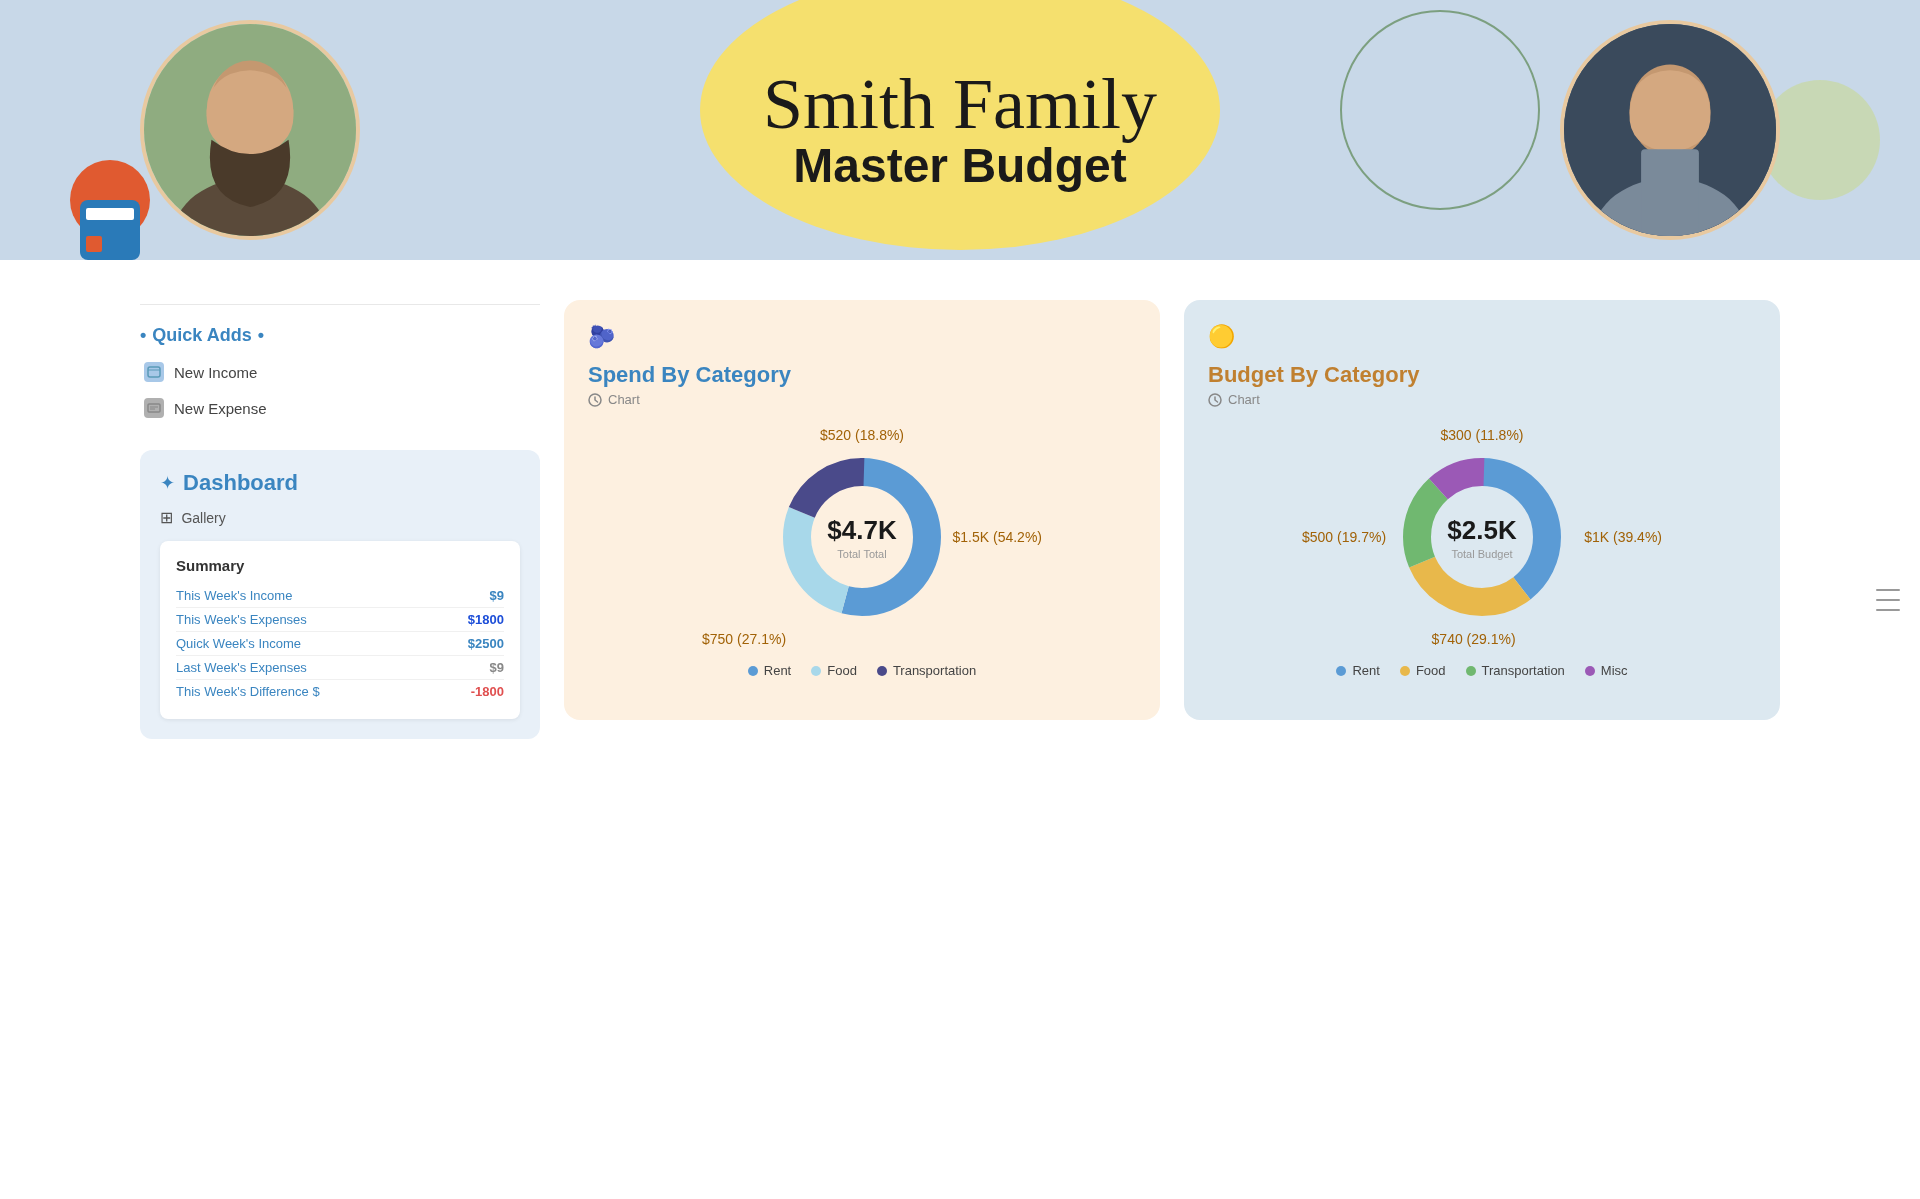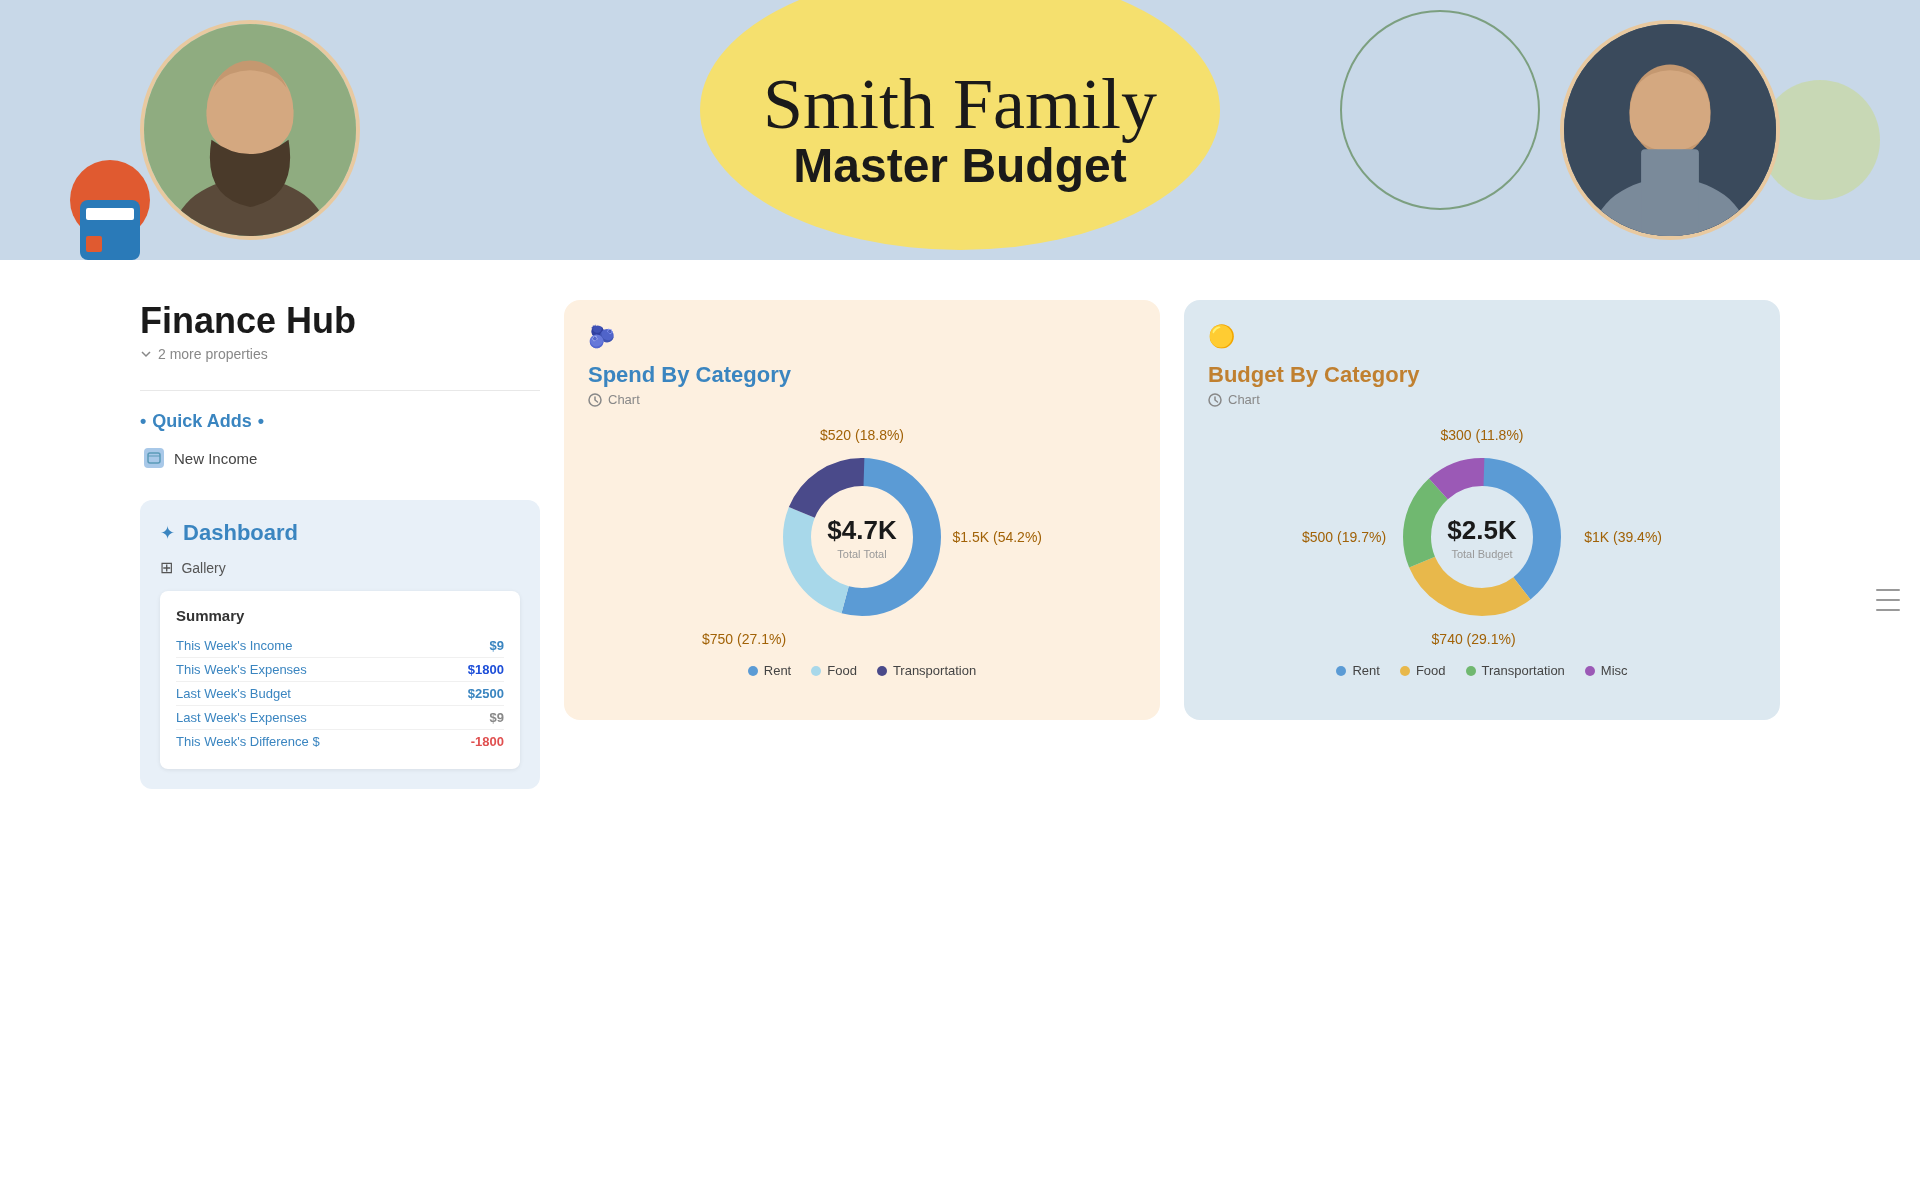--- a/index.html
+++ b/index.html
@@ -384,49 +384,50 @@
   </div>
 
   <div class="calendar-icon-area">
     <div class="calendar-icon"></div>
   </div>
 </div>
 
 <div class="main-content">
 
   <div class="left-panel">
-    <div>
-      <h1 class="page-title">Finance Hub</h1>
-      <div class="more-properties">
-        <svg viewBox="0 0 12 12" fill="none" stroke="#888" stroke-width="1.5">
-          <path d="M2 4 L6 8 L10 4"></path>
-        </svg>
-        <span>2 more properties</span>
-      </div>
-    </div>
 
     <hr class="separator">
 
     <div>
       <div class="quick-adds-header">
         <span class="dot">•</span>
         <span>Quick Adds</span>
         <span class="dot">•</span>
       </div>
 
       <div class="quick-add-item">
         <div class="quick-add-icon income">
           <svg width="14" height="14" viewBox="0 0 14 14" fill="none">
             <rect x="1" y="2" width="12" height="10" rx="2" stroke="#5a9ab8" stroke-width="1.5" fill="none"></rect>
             <line x1="1" y1="5" x2="13" y2="5" stroke="#5a9ab8" stroke-width="1"></line>
           </svg>
         </div>
         <span>New Income</span>
       </div>
 
+      <div class="quick-add-item">
+        <div class="quick-add-icon expense">
+          <svg width="14" height="14" viewBox="0 0 14 14" fill="none">
+            <rect x="1" y="3" width="12" height="8" rx="1" stroke="#888" stroke-width="1.5" fill="none"></rect>
+            <line x1="3" y1="6" x2="11" y2="6" stroke="#888" stroke-width="1"></line>
+            <line x1="3" y1="8" x2="8" y2="8" stroke="#888" stroke-width="1"></line>
+          </svg>
+        </div>
+        <span>New Expense</span>
+      </div>
     </div>
 
     <div class="dashboard-card">
       <div class="dashboard-card-header">
         <span class="sparkle-icon">✦</span>
         <span class="dashboard-title">Dashboard</span>
       </div>
 
       <div class="gallery-row">
         <span class="gallery-icon">⊞</span>
@@ -438,21 +439,21 @@
 
         <div class="summary-row">
           <span class="summary-label">This Week's Income</span>
           <span class="summary-value income-val">$9</span>
         </div>
         <div class="summary-row">
           <span class="summary-label">This Week's Expenses</span>
           <span class="summary-value expense-val">$1800</span>
         </div>
         <div class="summary-row">
-          <span class="summary-label">Last Week's Budget</span>
+          <span class="summary-label">Quick Week's Income</span>
           <span class="summary-value income-val">$2500</span>
         </div>
         <div class="summary-row">
           <span class="summary-label">Last Week's Expenses</span>
           <span class="summary-value neutral">$9</span>
         </div>
         <div class="summary-row">
           <span class="summary-label">This Week's Difference $</span>
           <span class="summary-value negative">-1800</span>
         </div>

